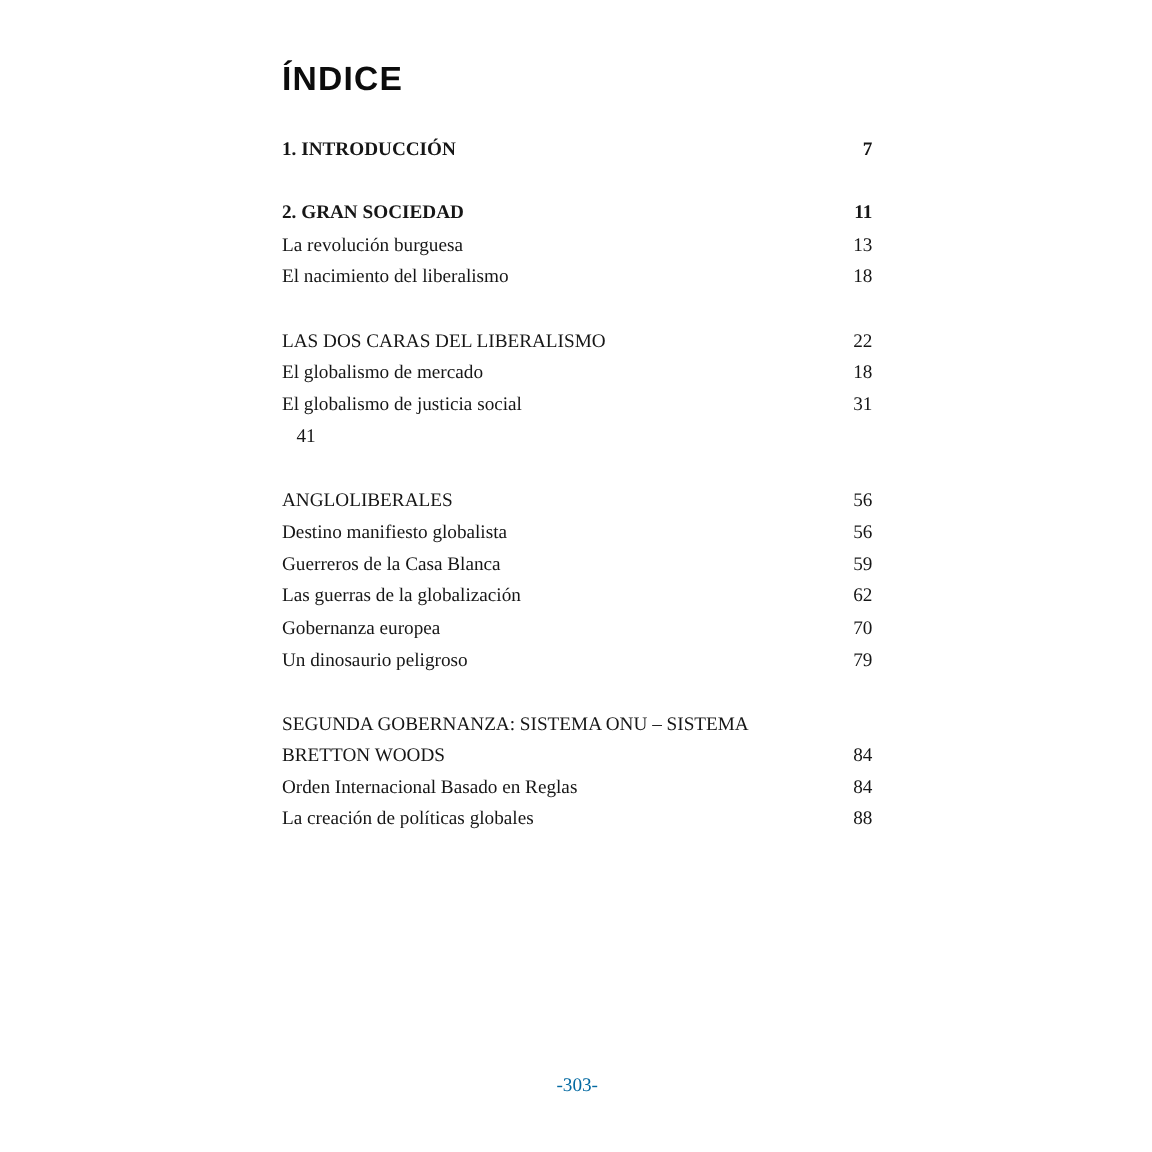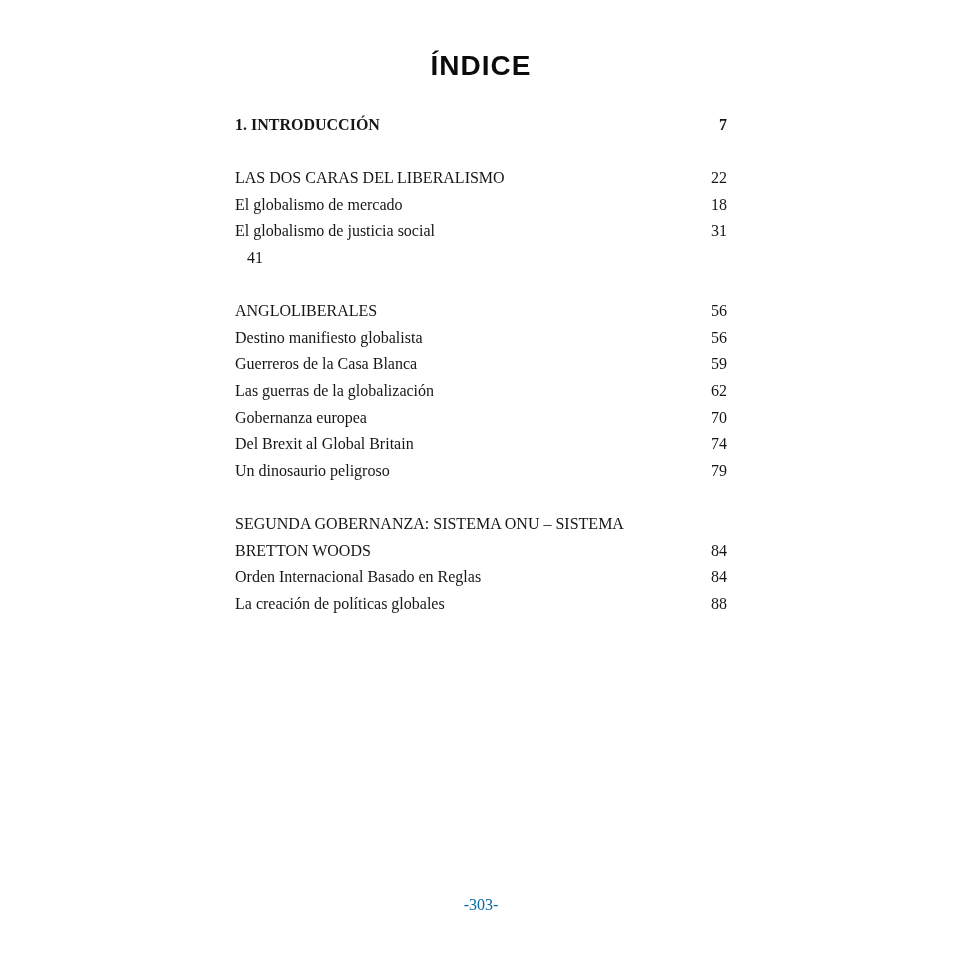--- a/index.html
+++ b/index.html
@@ -13,21 +13,21 @@
     height: 960px;
     background: #ffffff;
     color: #161616;
     overflow: hidden;
   }
   .title {
     position: absolute;
     top: 50px;
     left: 235px;
     width: 492px;
-    text-align: center;
+    text-align: left;
     font-family: "Liberation Sans", sans-serif;
     font-weight: 800;
     font-size: 28px;
     letter-spacing: 1px;
     color: #0c0c0c;
   }
   .toc {
     position: absolute;
     left: 235px;
     top: 112px;
@@ -74,20 +74,34 @@
   <div class="title">ÍNDICE</div>
 
   <div class="toc">
       <div class="toc-group">
         <div class="toc-row bold">
     <span class="toc-label">1. INTRODUCCIÓN</span>
     <span class="toc-page">7</span>
   </div>
       </div>
       <div class="toc-group">
+        <div class="toc-row bold">
+    <span class="toc-label">2. GRAN SOCIEDAD</span>
+    <span class="toc-page">11</span>
+  </div>
+        <div class="toc-row">
+    <span class="toc-label">La revolución burguesa</span>
+    <span class="toc-page">13</span>
+  </div>
+        <div class="toc-row">
+    <span class="toc-label">El nacimiento del liberalismo</span>
+    <span class="toc-page">18</span>
+  </div>
+      </div>
+      <div class="toc-group">
         <div class="toc-row">
     <span class="toc-label">LAS DOS CARAS DEL LIBERALISMO</span>
     <span class="toc-page">22</span>
   </div>
         <div class="toc-row">
     <span class="toc-label">El globalismo de mercado</span>
     <span class="toc-page">18</span>
   </div>
         <div class="toc-row">
     <span class="toc-label">El globalismo de justicia social</span>
@@ -112,24 +126,20 @@
   </div>
         <div class="toc-row">
     <span class="toc-label">Las guerras de la globalización</span>
     <span class="toc-page">62</span>
   </div>
         <div class="toc-row">
     <span class="toc-label">Gobernanza europea</span>
     <span class="toc-page">70</span>
   </div>
         <div class="toc-row">
-    <span class="toc-label">Del Brexit al Global Britain</span>
-    <span class="toc-page">74</span>
-  </div>
-        <div class="toc-row">
     <span class="toc-label">Un dinosaurio peligroso</span>
     <span class="toc-page">79</span>
   </div>
       </div>
       <div class="toc-group">
         <div class="toc-row">
     <span class="toc-label">SEGUNDA GOBERNANZA: SISTEMA ONU – SISTEMA</span>
     <span class="toc-page"></span>
   </div>
         <div class="toc-row">

